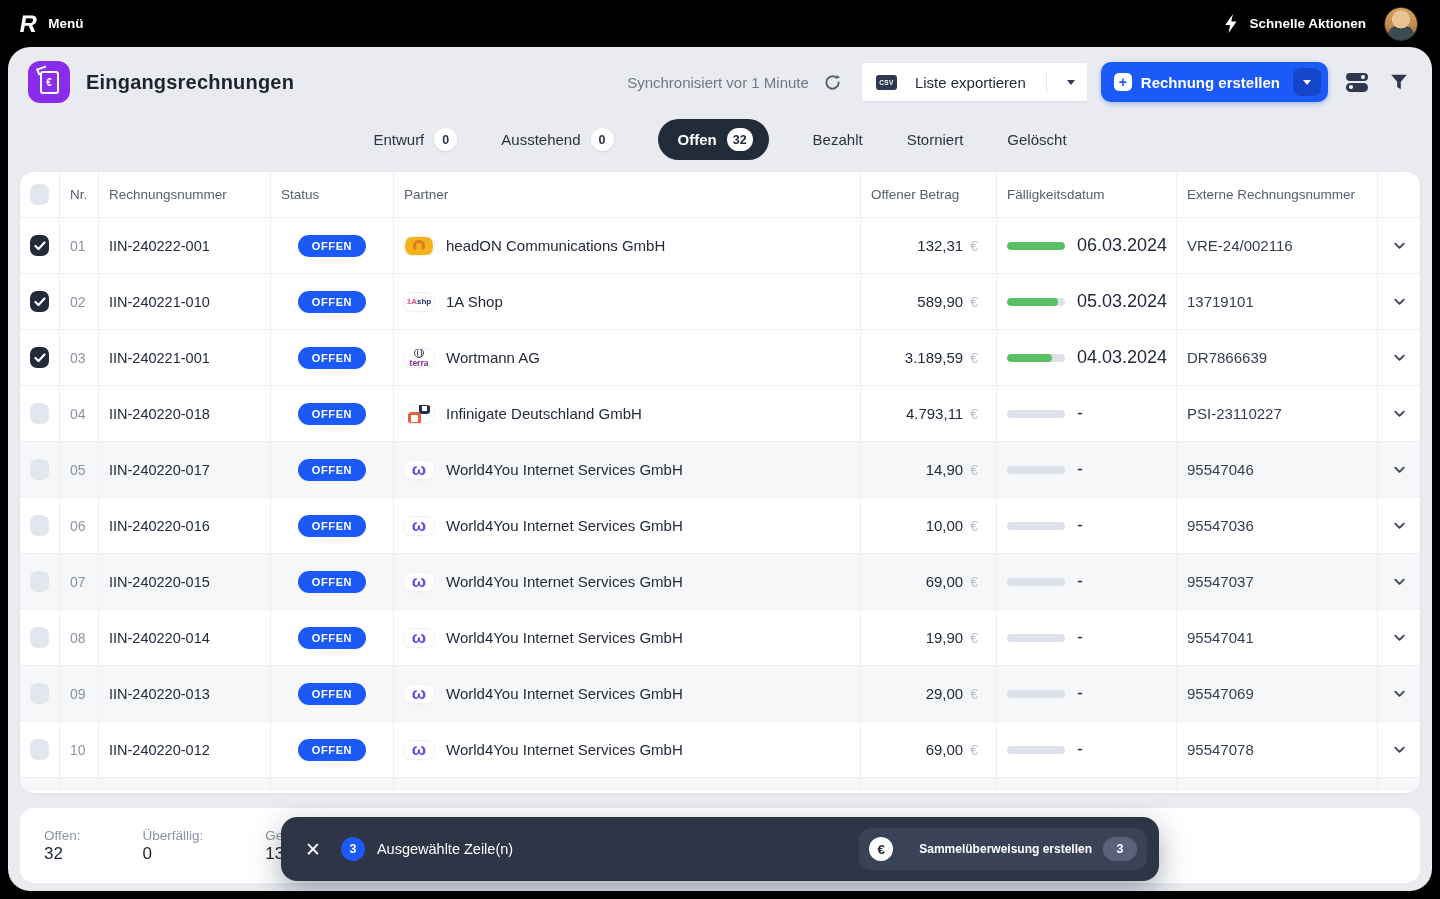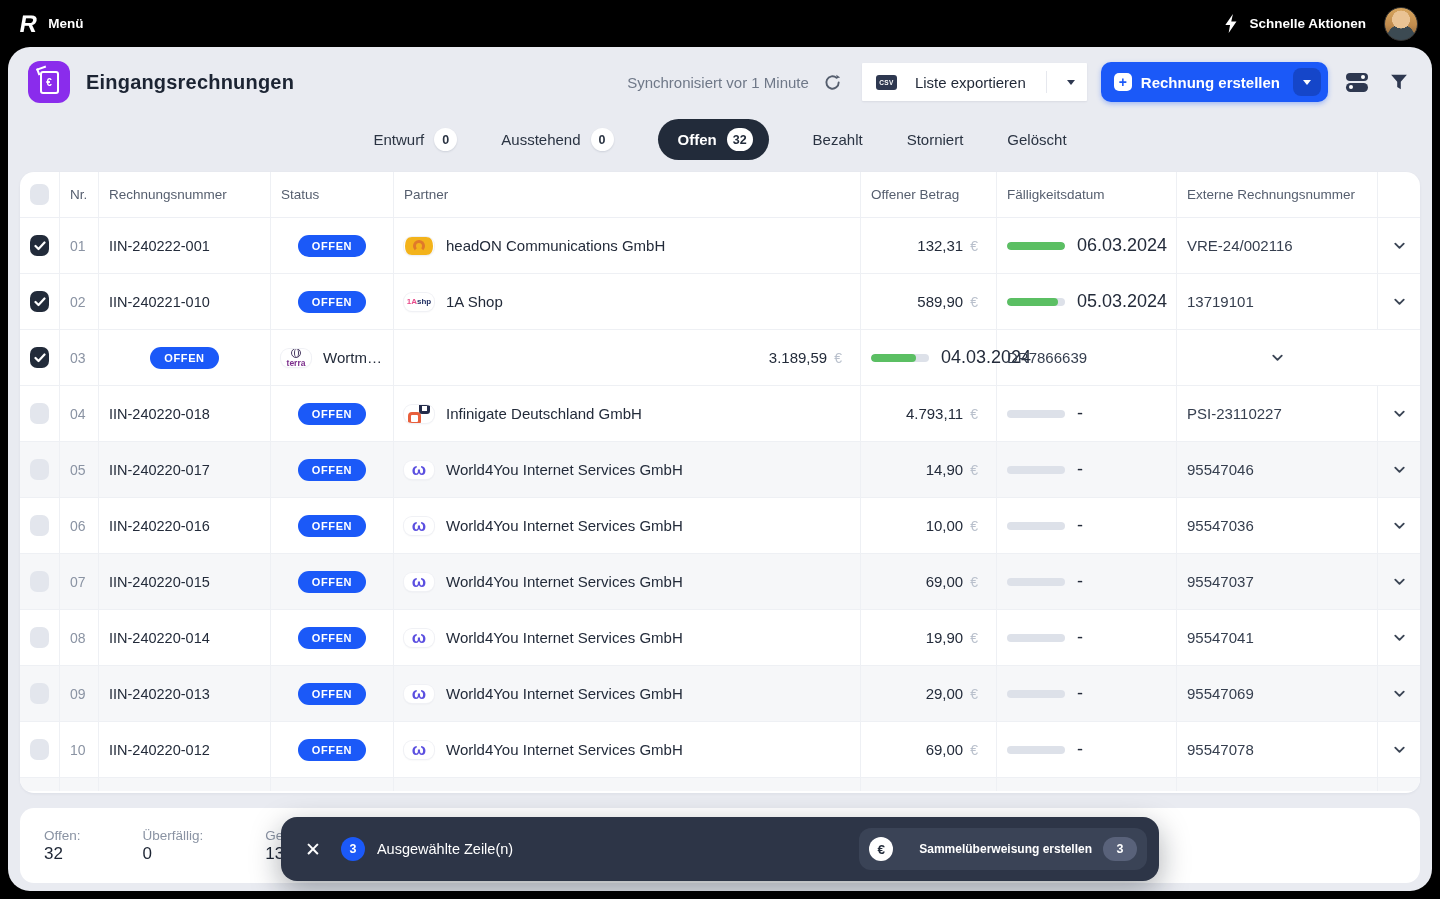--- a/index.html
+++ b/index.html
@@ -312,20 +312,23 @@
             <button class="cb checked">
               <svg width="12" height="10" viewBox="0 0 12 10">
                 <path d="M1.5 5l3 3 6-6.5" stroke="#fff" stroke-width="2.2" fill="none" stroke-linecap="round" stroke-linejoin="round"></path>
               </svg>
             </button>
           </div>
           <div class="cell">
             <span class="nr">03</span>
           </div>
           <div class="cell">
+            <span class="inv">IIN-240221-001</span>
+          </div>
+          <div class="cell">
             <span class="badge">OFFEN</span>
           </div>
           <div class="cell">
             <span class="plogo">
               <span class="terra">
                 <span class="globe"></span>
                 <span class="tword">terra</span>
               </span>
             </span>
             <span class="pname">Wortmann AG</span>

